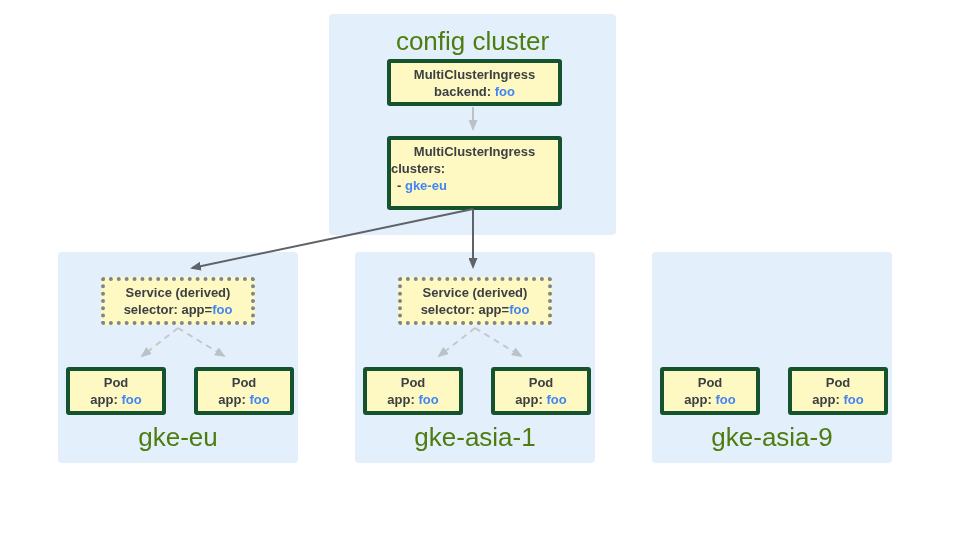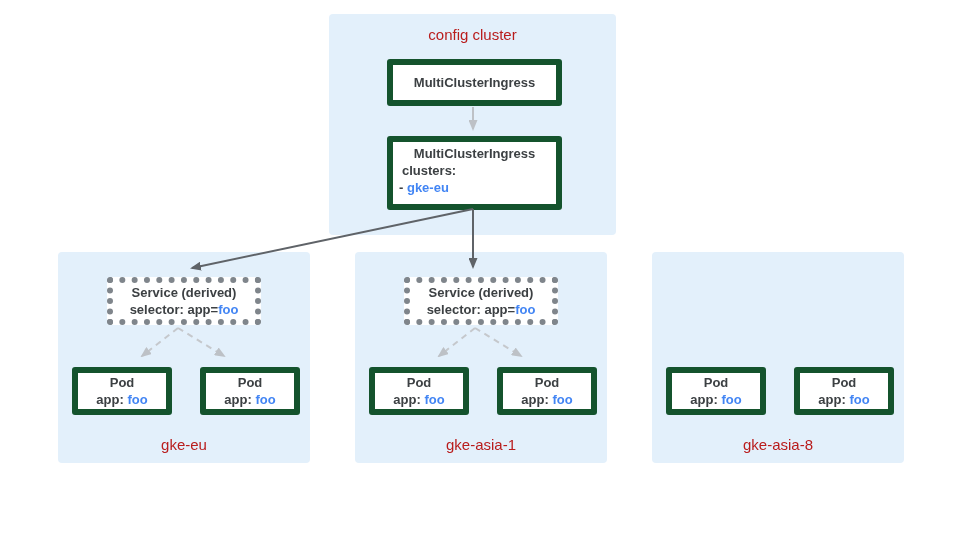--- a/index.html
+++ b/index.html
@@ -1,38 +1,38 @@
 <!DOCTYPE html>
 <html><head>
 <meta charset="utf-8">
 <style>
   html,body{margin:0;padding:0;background:#ffffff;}
   body{font-family:"Liberation Sans",sans-serif;}
   .stage{position:relative;width:960px;height:540px;background:#ffffff;overflow:hidden;}
 
   .panel{position:absolute;background:#e3f0fb;border-radius:4px;}
   .panel-config{left:329px;top:14px;width:287px;height:221px;}
-  .cluster{top:252px;width:240px;height:211px;padding-left:12px;}
+  .cluster{top:252px;width:240px;height:211px;}
   .c-eu{left:58px;}
   .c-asia1{left:355px;}
   .c-asia2{left:652px;}
 
-  .panel-label{color:#b91c1c;font-size:15px;font-weight:400;text-align:center;}
+  .panel-label{color:#4d7c0f;font-size:26px;font-weight:400;text-align:center;}
   .panel-config .panel-label{position:absolute;top:12px;left:0;right:0;}
   .cluster .panel-label{position:absolute;bottom:10px;left:0;right:0;}
 
-  .wbox{background:#ffffff;border:6px solid #14532d;border-radius:3px;
+  .wbox{background:#fef9c3;border:4px solid #14532d;border-radius:3px;
         color:#3c4043;font-size:13px;font-weight:bold;line-height:17px;
         box-sizing:border-box;}
   .center-col{display:flex;flex-direction:column;justify-content:center;text-align:center;}
 
   .mci{position:absolute;left:58px;top:45px;width:175px;height:47px;}
   .mcs{position:absolute;left:58px;top:122px;width:175px;height:74px;padding-top:3px;}
   .mcs-title{text-align:center;}
-  .mcs-row{padding-left:9px;text-align:left;}
+  .mcs-row{padding-left:0;text-align:left;}
   .mcs-item{padding-left:6px;}
 
   .svc{position:absolute;left:50%;transform:translateX(-50%);top:25px;
        width:154px;height:48px;border-style:dotted;border-color:#7f858b;}
 
   .pods{position:absolute;top:115px;left:4px;right:0;display:flex;
         justify-content:center;gap:28px;}
   .pod{width:100px;height:48px;}
 
   .blue{color:#4285f4;}
@@ -43,20 +43,21 @@
 </head>
 <body>
 
 <div class="stage">
 
   <section class="panel panel-config">
     <div class="panel-label">config cluster</div>
 
     <div class="wbox center-col mci">
       <div>MultiClusterIngress</div>
+      <div><span>backend: </span><span class="blue">foo</span></div>
     </div>
 
     <div class="wbox mcs">
       <div class="mcs-title">MultiClusterIngress</div>
       <div class="mcs-row">clusters:</div>
       <div class="mcs-row mcs-item"><span>- </span><span class="blue">gke-eu</span></div>
     </div>
   </section>
 
   <section class="panel cluster c-eu">
@@ -99,21 +100,21 @@
     <div class="pods">
       <div class="wbox center-col pod">
         <div>Pod</div>
         <div><span>app: </span><span class="blue">foo</span></div>
       </div>
       <div class="wbox center-col pod">
         <div>Pod</div>
         <div><span>app: </span><span class="blue">foo</span></div>
       </div>
     </div>
-    <div class="panel-label">gke-asia-8</div>
+    <div class="panel-label">gke-asia-9</div>
   </section>
 
   <svg class="arrows" viewBox="0 0 960 540">
     <defs>
       <marker id="ah-dark" markerUnits="userSpaceOnUse" markerWidth="11" markerHeight="9" refX="9" refY="4.5" orient="auto">
         <path d="M0,0 L11,4.5 L0,9 Z" fill="#5f6368"></path>
       </marker>
       <marker id="ah-light" markerUnits="userSpaceOnUse" markerWidth="11" markerHeight="9" refX="9" refY="4.5" orient="auto">
         <path d="M0,0 L11,4.5 L0,9 Z" fill="#bdc1c6"></path>
       </marker>

